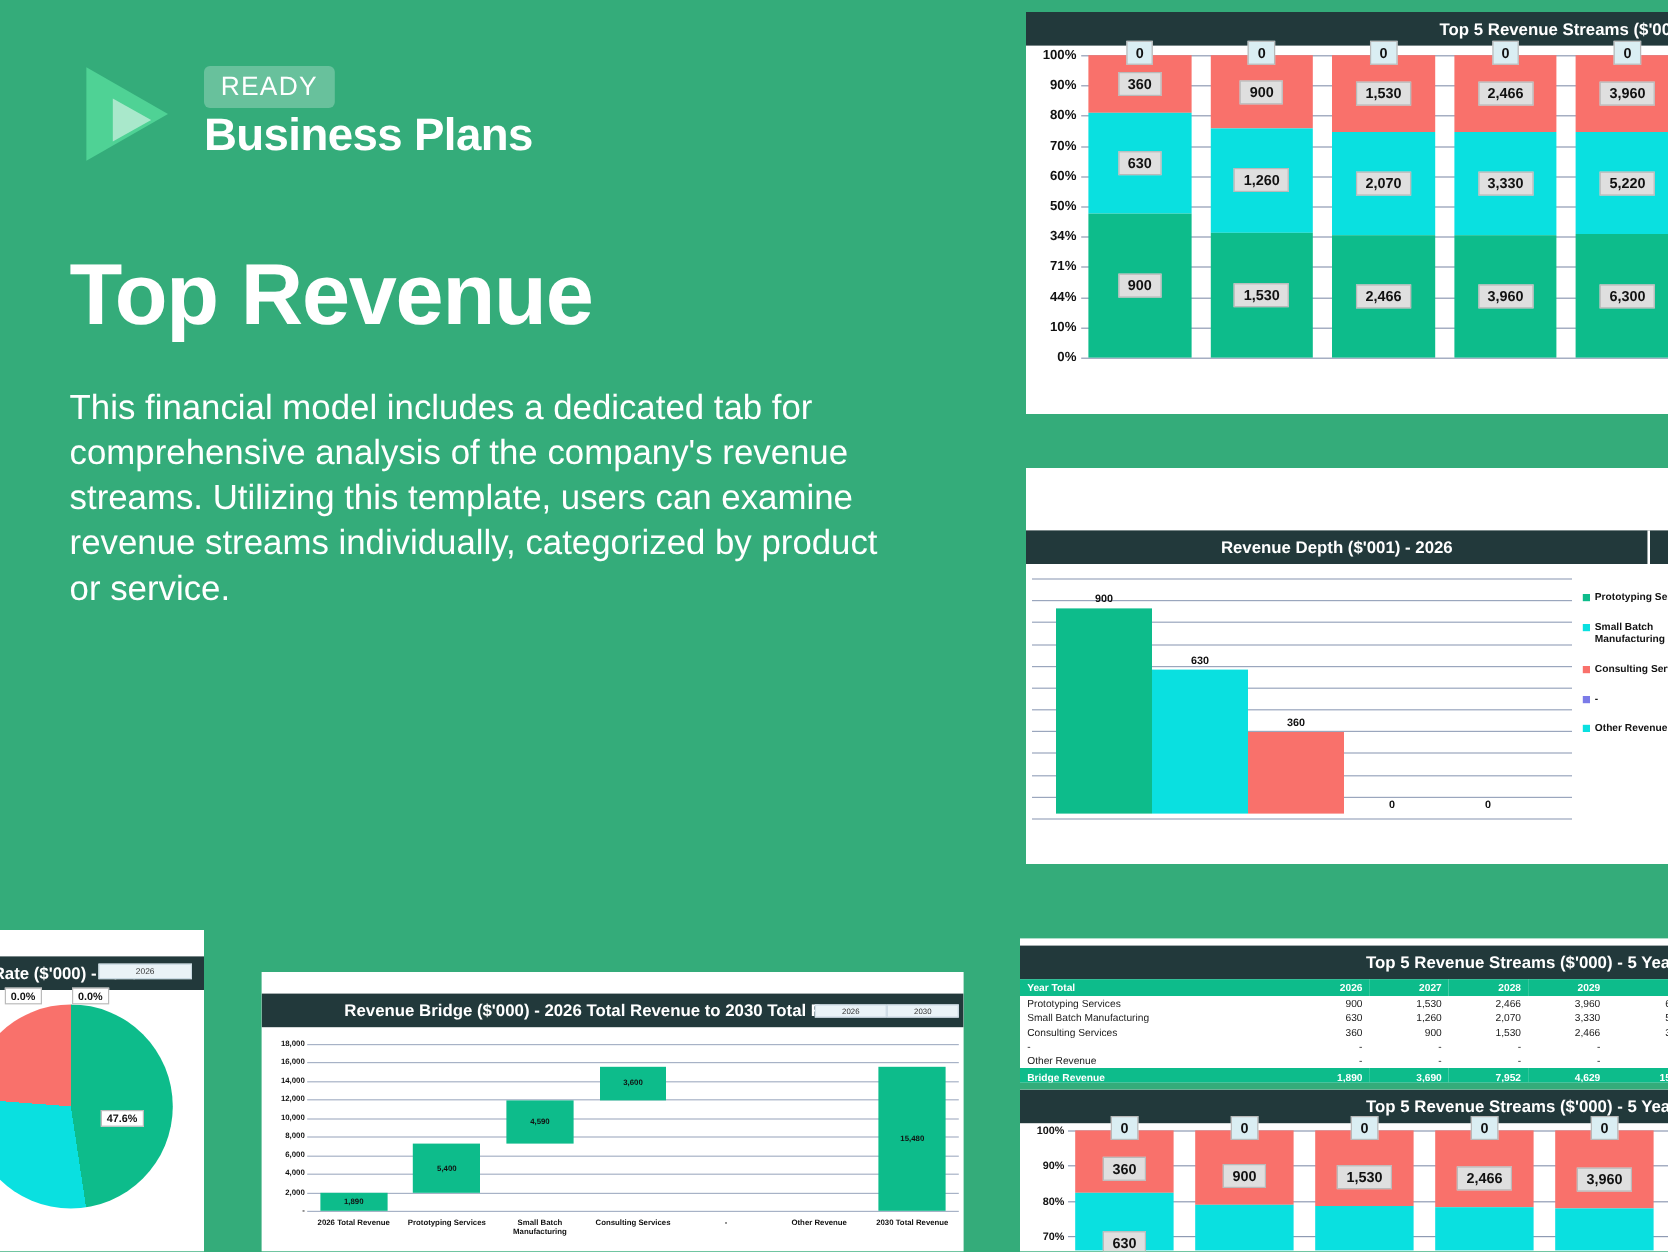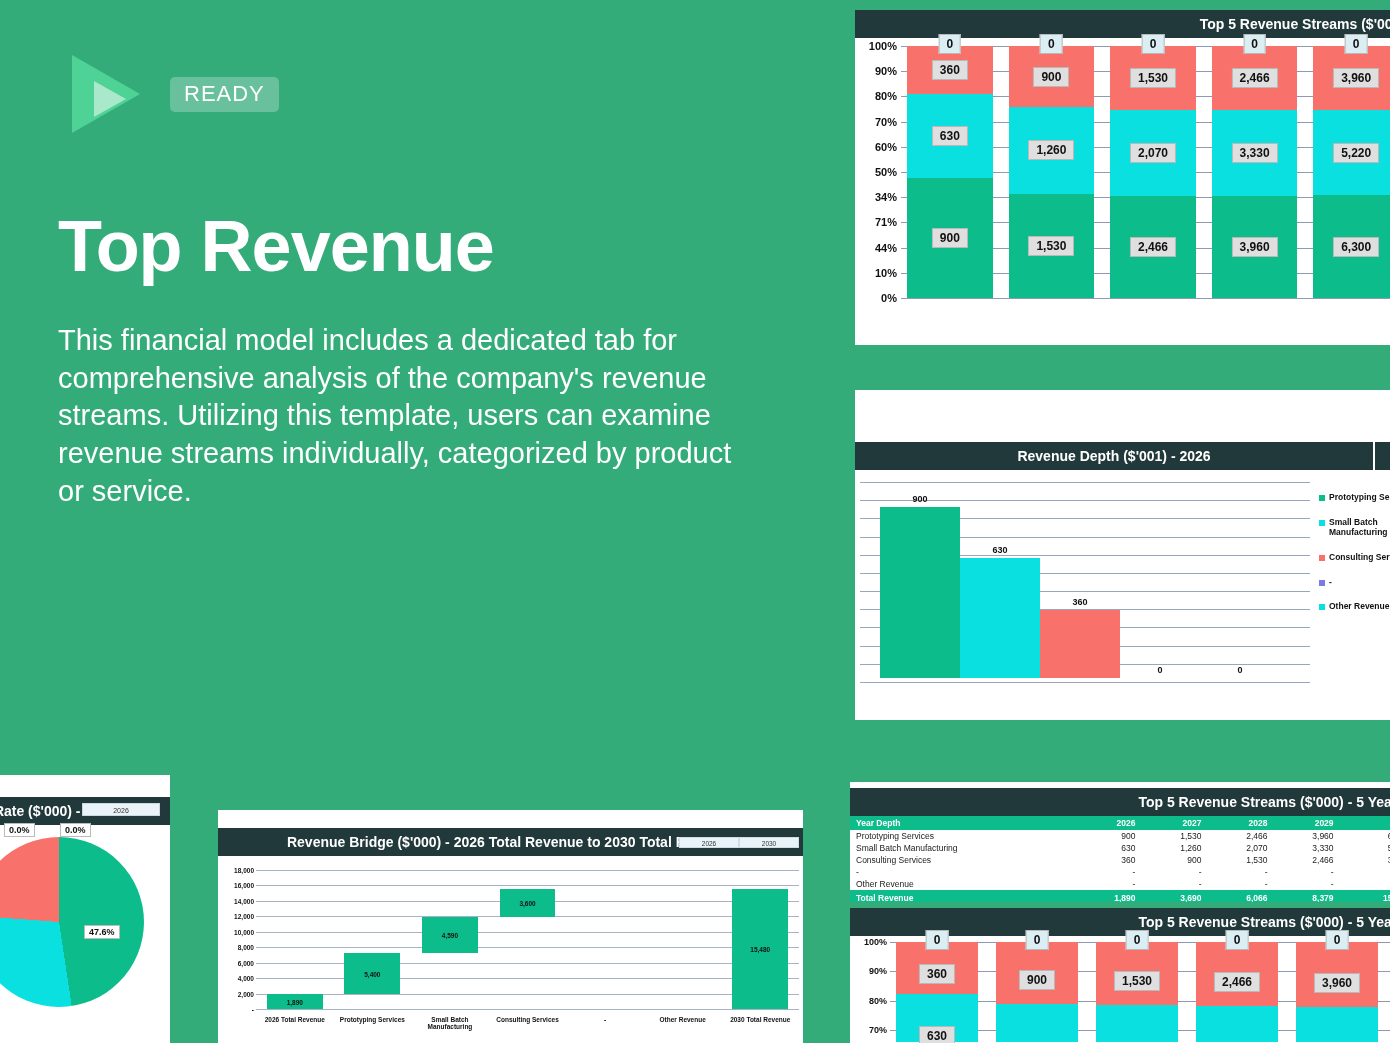--- a/index.html
+++ b/index.html
@@ -155,20 +155,21 @@
 </head>
 <body>
 
 <div class="brand">
   <div class="play-mark">
     <div class="tri-outer"></div>
       <div class="tri-inner"></div>
   </div>
   <div class="brand-text">
     <div class="ready-badge">READY</div>
+    <div class="brand-name">Business Plans</div>
   </div>
 </div>
 
 <div class="hero-title">Top Revenue</div>
 <div class="hero-body">This financial model includes a dedicated tab for comprehensive analysis of the company's revenue streams. Utilizing this template, users can examine revenue streams individually, categorized by product or service.</div>
 
 <div class="card" id="panel-top">
   <div class="xl-title">Top 5 Revenue Streams ($'000)</div>
   <div class="stk-plot">
     <div class="stk-ylabels" id="topYL">
@@ -426,21 +427,21 @@
       </div>
   </div>
 </div>
 
 <div class="card" id="panel-table">
   <div style="height:6px"></div>
   <div class="xl-title">Top 5 Revenue Streams ($'000) - 5 Years</div>
   <table class="tbl">
     <thead>
         <tr id="tblHead">
-          <th class="first">Year Depth</th>
+          <th class="first">Year Total</th>
           <th>2026</th>
           <th>2027</th>
           <th>2028</th>
           <th>2029</th>
           <th>2030</th>
         </tr>
       </thead>
     <tbody id="tblBody">
         <tr>
           <td class="first">Prototyping Services</td>
@@ -476,25 +477,25 @@
         </tr>
         <tr>
           <td class="first">Other Revenue</td>
           <td>-</td>
           <td>-</td>
           <td>-</td>
           <td>-</td>
           <td>-</td>
         </tr>
         <tr class="total">
-          <td class="first">Total Revenue</td>
+          <td class="first">Bridge Revenue</td>
           <td>1,890</td>
           <td>3,690</td>
-          <td>6,066</td>
-          <td>8,379</td>
+          <td>7,952</td>
+          <td>4,629</td>
           <td>15,480</td>
         </tr>
       </tbody>
   </table>
 </div>
 
 <div class="card" id="panel-bot">
   <div class="xl-title">Top 5 Revenue Streams ($'000) - 5 Years</div>
   <div class="bot-plot">
     <div class="bot-yl" id="botYL">

